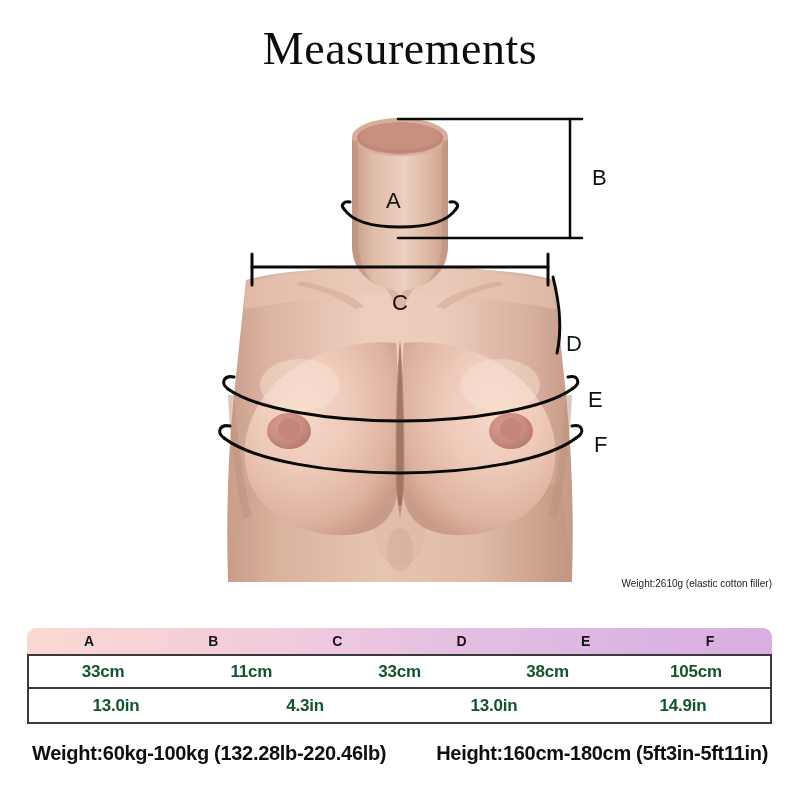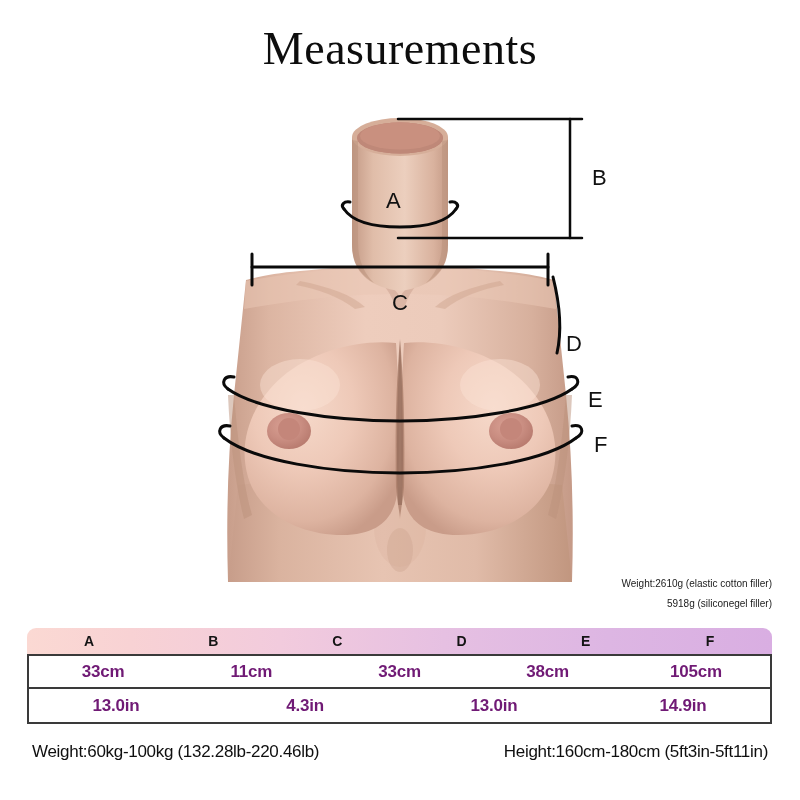--- a/index.html
+++ b/index.html
@@ -99,34 +99,34 @@
     box-sizing: border-box;
   }
   .data-row.second { border-top: none; gap: 15px; }
   .data-cell {
     flex: 1 1 0;
     display: flex;
     align-items: center;
     justify-content: center;
     font-size: 17px;
     font-weight: 600;
-    color: #701a75;
+    color: #14532d;
     letter-spacing: -0.2px;
   }
 
   
   .footer {
     position: absolute;
     left: 32px;
     top: 742px;
     width: 736px;
     display: flex;
     justify-content: space-between;
-    font-size: 17px;
-    font-weight: 400;
+    font-size: 20px;
+    font-weight: 700;
     color: #0f0f0f;
     letter-spacing: -0.3px;
     white-space: nowrap;
   }
 
   .annot-label {
     font-family: "Liberation Sans", sans-serif;
     font-size: 22px;
     fill: #111111;
   }
@@ -297,21 +297,20 @@
     <text class="annot-label" x="592" y="90">B</text>
     <text class="annot-label" x="392" y="215">C</text>
     <text class="annot-label" x="566" y="256">D</text>
     <text class="annot-label" x="588" y="312">E</text>
     <text class="annot-label" x="594" y="357">F</text>
   </svg>
 </div>
 
 <div class="weight-note">
   <div>Weight:2610g (elastic cotton filler)</div>
-  <div>5918g (siliconegel filler)</div>
 </div>
 
 <div class="meas-table">
 
   <div class="hdr-row">
     <div class="hdr-cell">A</div>
     <div class="hdr-cell">B</div>
     <div class="hdr-cell">C</div>
     <div class="hdr-cell">D</div>
     <div class="hdr-cell">E</div>

